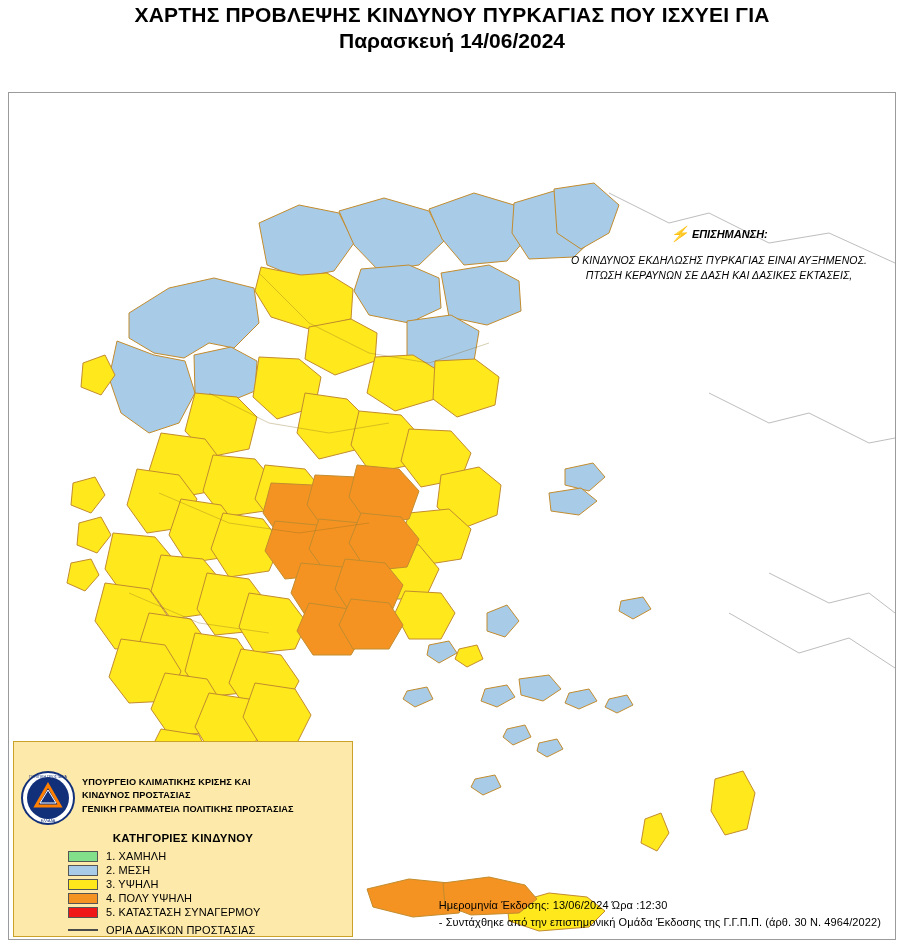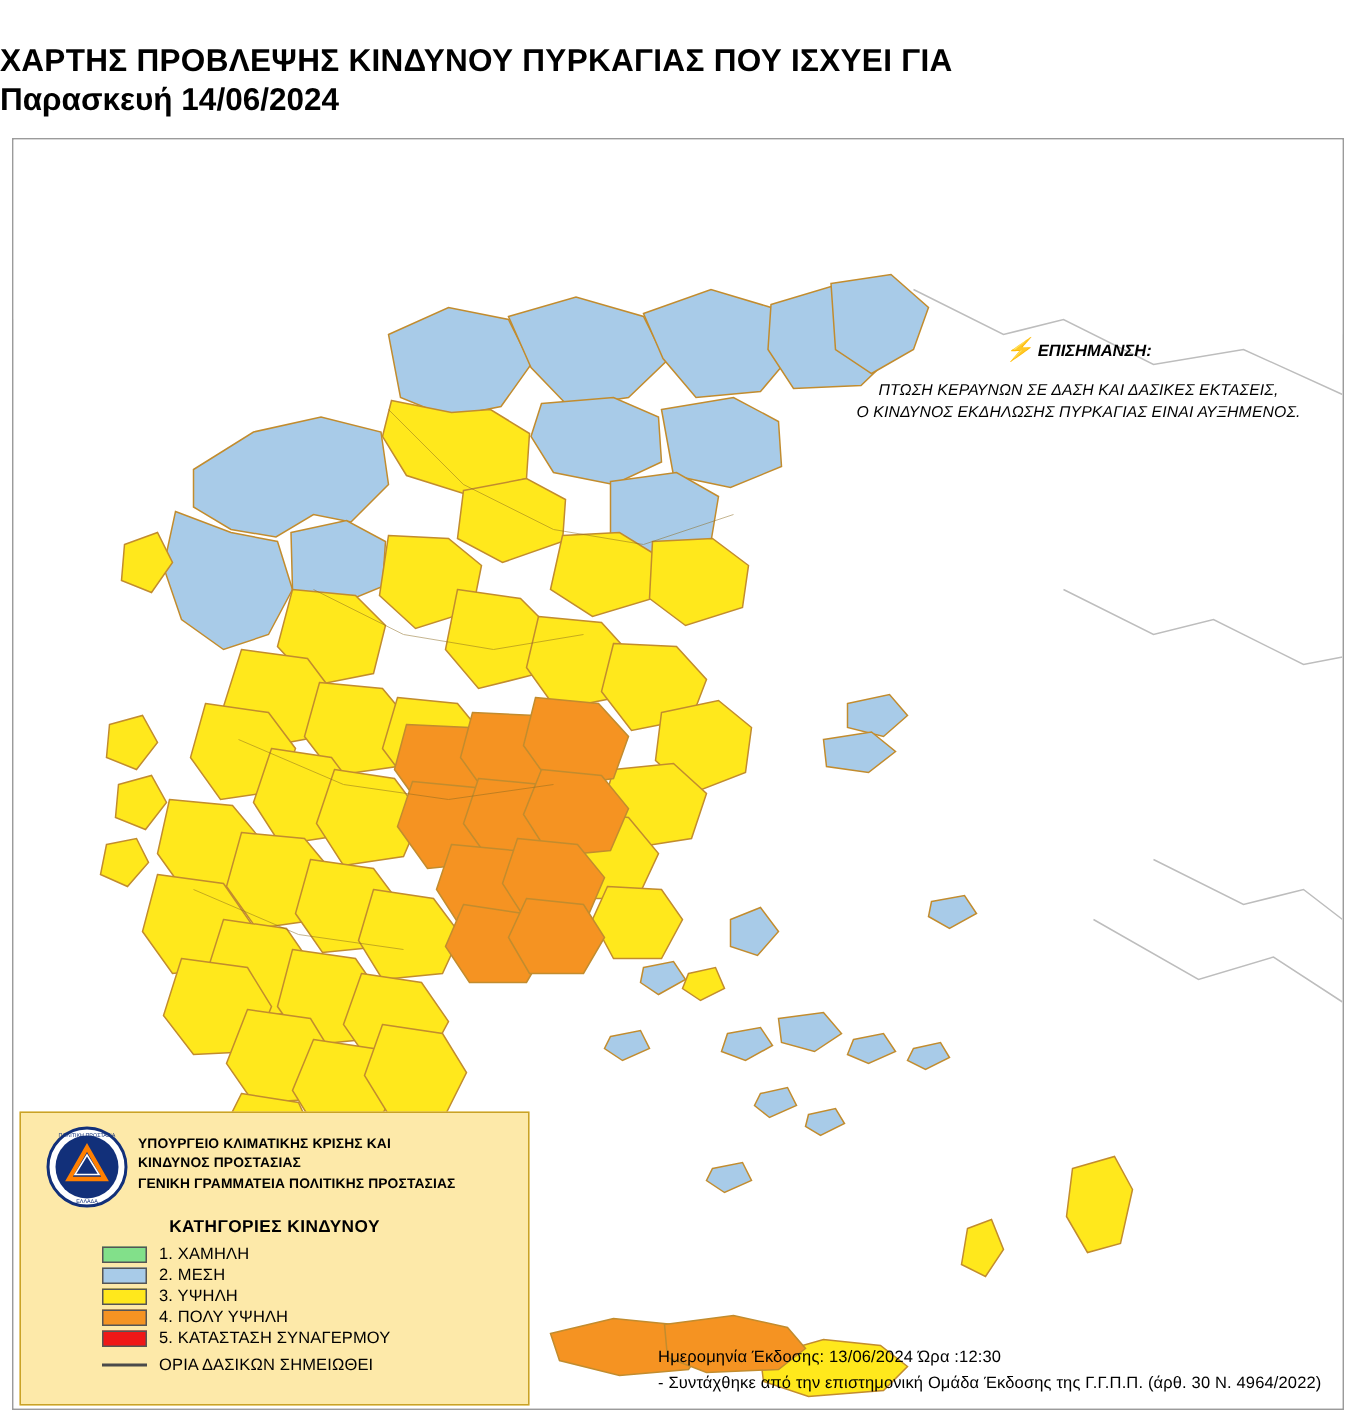--- a/index.html
+++ b/index.html
@@ -9,21 +9,22 @@
   body {
     width: 904px;
     height: 950px;
     background: #ffffff;
     font-family: "Liberation Sans", sans-serif;
     color: #000000;
     overflow: hidden;
     position: relative;
   }
   #title-block {
-    padding-top: 28px;
+    text-align: center;
+    padding-top: 2px;
   }
   #title-line1 {
     font-size: 21px;
     font-weight: bold;
     letter-spacing: 0.2px;
     line-height: 1.25;
   }
   #title-line2 {
     font-size: 21px;
     font-weight: bold;
@@ -76,21 +77,22 @@
     top: 648px;
     width: 340px;
     height: 196px;
     background: #fde9a9;
     border: 1px solid #c9a227;
     box-sizing: border-box;
   }
   #legend-head {
     display: flex;
     align-items: flex-start;
-    padding: 8px 6px 2px 16px;
+    padding: 8px 6px 2px 6px;
+    margin-top: 20px;
   }
   #logo {
     width: 56px;
     height: 56px;
     flex: 0 0 56px;
     position: relative;
   }
   #ministry-lines {
     margin-left: 6px;
     padding-top: 6px;
@@ -262,22 +264,22 @@
       <path d="M200 300 L260 330 L320 340 L380 330"></path>
       <path d="M150 400 L220 430 L290 440 L360 430"></path>
       <path d="M120 500 L190 530 L260 540"></path>
     </g>
   </svg>
 
   <div id="note-box">
     <div id="note-header">
       <span id="note-bolt">⚡</span><span>ΕΠΙΣΗΜΑΝΣΗ:</span>
     </div>
+    <div class="note-line">Ο ΚΙΝΔΥΝΟΣ ΕΚΔΗΛΩΣΗΣ ΠΥΡΚΑΓΙΑΣ ΕΙΝΑΙ ΑΥΞΗΜΕΝΟΣ.</div>
     <div class="note-line">ΠΤΩΣΗ ΚΕΡΑΥΝΩΝ ΣΕ ΔΑΣΗ ΚΑΙ ΔΑΣΙΚΕΣ ΕΚΤΑΣΕΙΣ,</div>
-    <div class="note-line">Ο ΚΙΝΔΥΝΟΣ ΕΚΔΗΛΩΣΗΣ ΠΥΡΚΑΓΙΑΣ ΕΙΝΑΙ ΑΥΞΗΜΕΝΟΣ.</div>
   </div>
 
   <div id="legend-box">
     <div id="legend-head">
       <div id="logo">
         <svg width="56" height="56" viewBox="0 0 56 56">
           <circle cx="28" cy="28" r="26" fill="#ffffff" stroke="#12307a" stroke-width="2"></circle>
           <circle cx="28" cy="28" r="21" fill="#12307a"></circle>
           <polygon points="28,15 40,36 16,36" fill="none" stroke="#ff7f00" stroke-width="3"></polygon>
           <polygon points="28,20 36,33 20,33" fill="#12307a" stroke="#ffffff" stroke-width="1"></polygon>
@@ -309,21 +311,21 @@
       <span class="swatch" style="background:#f59322"></span>
       <span class="legend-label">4. ΠΟΛΥ ΥΨΗΛΗ</span>
     </div>
     <div class="legend-row">
       <span class="swatch" style="background:#ef1717"></span>
       <span class="legend-label">5. ΚΑΤΑΣΤΑΣΗ ΣΥΝΑΓΕΡΜΟΥ</span>
     </div>
 
     <div id="legend-border-row">
       <span id="border-line"></span>
-      <span class="legend-label">ΟΡΙΑ ΔΑΣΙΚΩΝ ΣΗΜΕΙΩΘΕΙ</span>
+      <span class="legend-label">ΟΡΙΑ ΔΑΣΙΚΩΝ ΠΡΟΣΤΑΣΙΑΣ</span>
     </div>
   </div>
 
   <div id="footer">
     <div class="footer-line">Ημερομηνία Έκδοσης: 13/06/2024  Ώρα :12:30</div>
     <div class="footer-line">- Συντάχθηκε από την επιστημονική  Ομάδα  Έκδοσης της Γ.Γ.Π.Π. (άρθ. 30 Ν. 4964/2022)</div>
   </div>
 
 </div>
 

